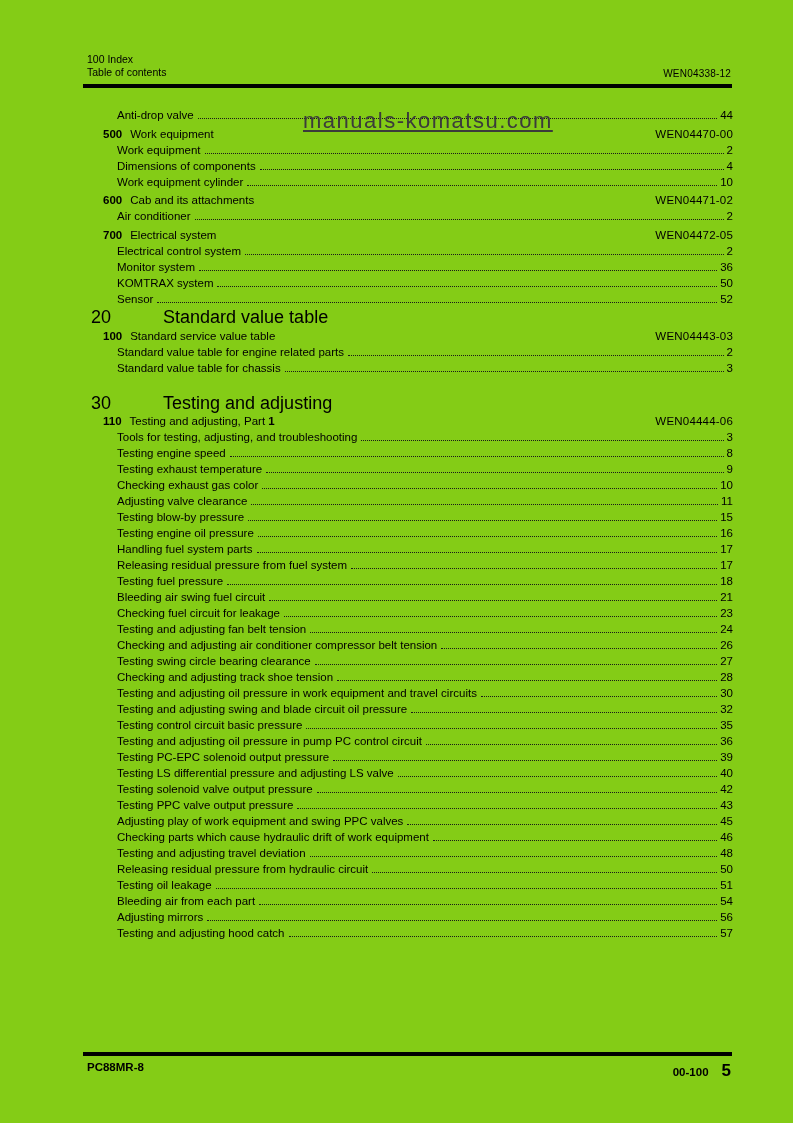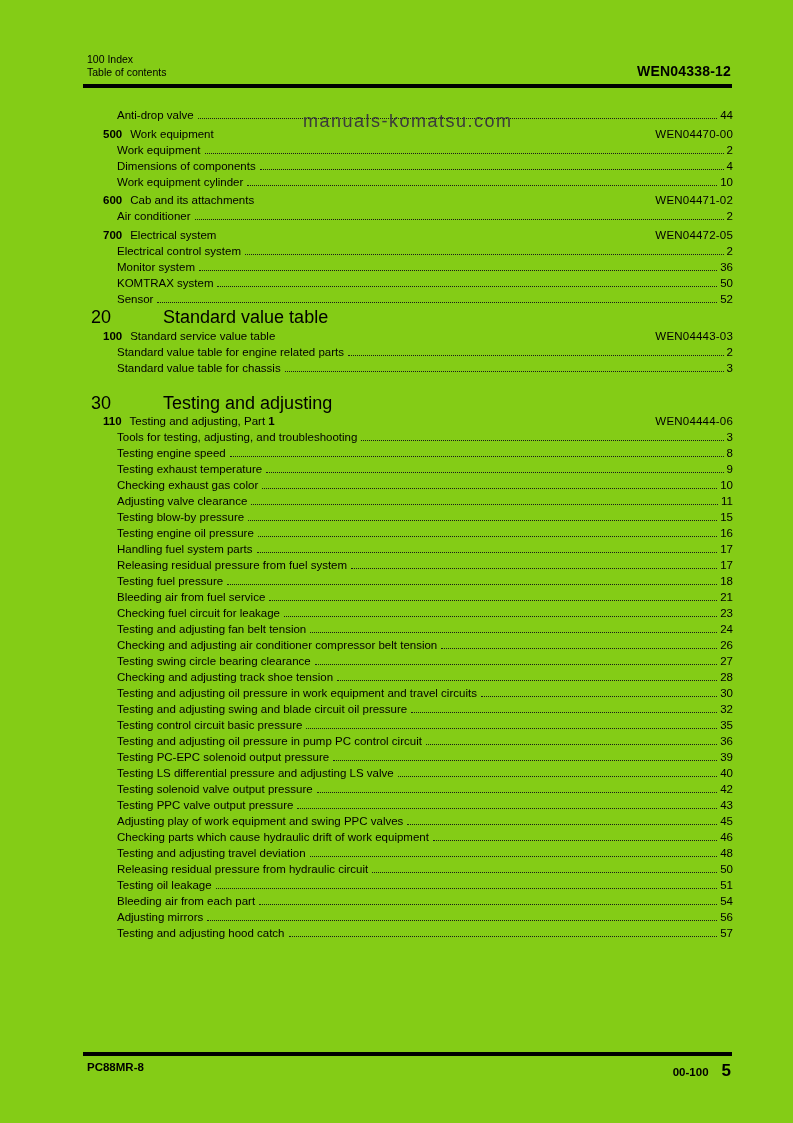--- a/index.html
+++ b/index.html
@@ -25,23 +25,22 @@
     top: 53px;
     display: flex;
     justify-content: space-between;
     align-items: flex-end;
   }
   .header-left {
     font-size: 10.5px;
     line-height: 13px;
   }
   .header-code {
-    font-size: 14px;
+    font-size: 10px;
     letter-spacing: 0.2px;
-    font-weight: bold;
   }
   .rule {
     position: absolute;
     left: 83px;
     right: 61px;
     height: 4px;
     background: #000;
   }
   .rule.header-rule { top: 84px; }
   .rule.footer-rule { top: 1052px; }
@@ -79,24 +78,25 @@
     margin: 0 3px 3px 4px;
   }
   .pageno { text-align: right; }
   .code { margin-left: auto; letter-spacing: 0.2px; }
 
   
   .watermark {
     position: absolute;
     left: 303px;
     top: 106px;
-    font-size: 18px;
+    font-size: 22px;
     line-height: 30px;
     letter-spacing: 1.5px;
     color: #3b3b3b;
+    text-decoration: underline;
   }
 
   
   .footer {
     position: absolute;
     left: 87px;
     right: 62px;
     top: 1061px;
     display: flex;
     justify-content: space-between;
@@ -258,21 +258,21 @@
         <span class="title">Releasing residual pressure from fuel system</span>
         <span class="leader"></span>
         <span class="pageno">17</span>
       </div>
       <div class="row entry">
         <span class="title">Testing fuel pressure</span>
         <span class="leader"></span>
         <span class="pageno">18</span>
       </div>
       <div class="row entry">
-        <span class="title">Bleeding air from fuel service</span>
+        <span class="title">Bleeding air swing fuel circuit</span>
         <span class="leader"></span>
         <span class="pageno">21</span>
       </div>
       <div class="row entry">
         <span class="title">Checking fuel circuit for leakage</span>
         <span class="leader"></span>
         <span class="pageno">23</span>
       </div>
       <div class="row entry">
         <span class="title">Testing and adjusting fan belt tension</span>

